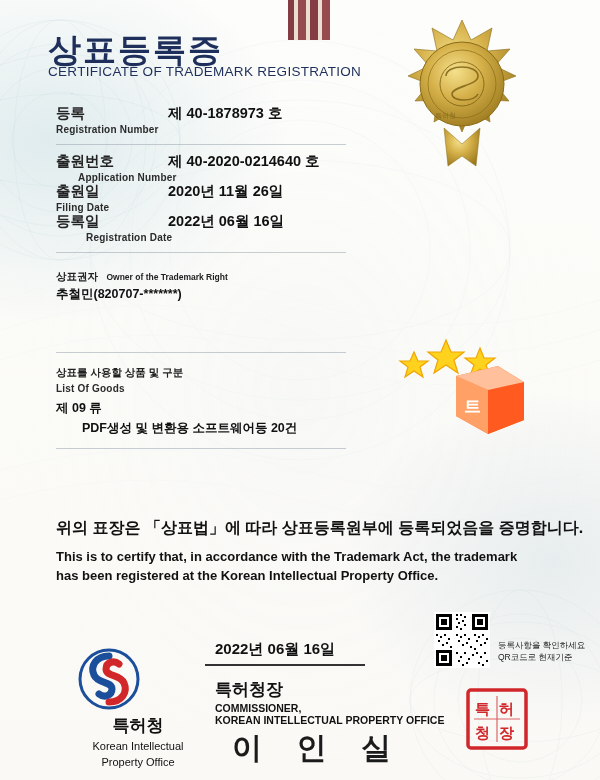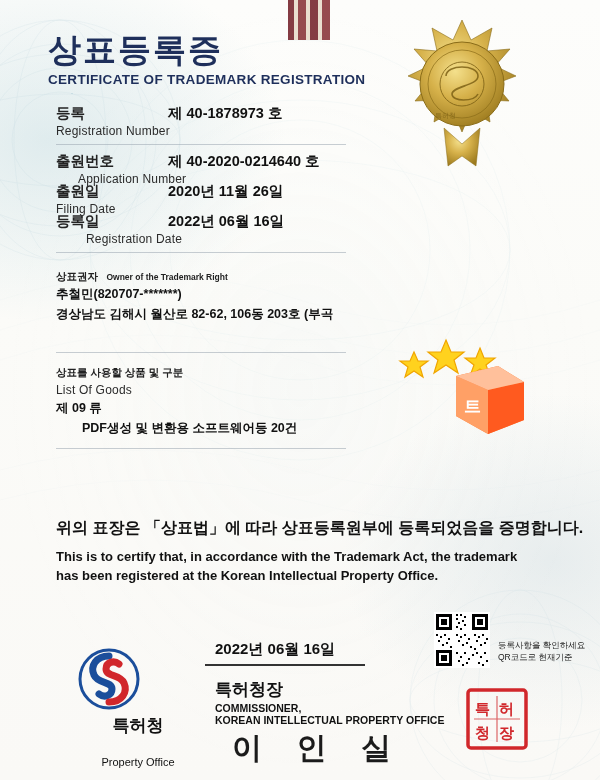--- a/index.html
+++ b/index.html
@@ -30,26 +30,26 @@
 
   
   .seal{position:absolute;left:392px;top:18px;width:140px;height:150px;}
 
   .title-ko{
     position:absolute;left:48px;top:28px;
     font-size:33px;font-weight:bold;color:#1e2f5b;letter-spacing:2px;
     font-family:"DejaVu Sans","Liberation Sans",sans-serif;
   }
   .title-en{
-    position:absolute;left:48px;top:72px;
-    font-size:13.5px;font-weight:bold;color:#1e2f5b;letter-spacing:.3px;
+    position:absolute;left:48px;top:64px;
+    font-size:13.5px;font-weight:normal;color:#1e2f5b;letter-spacing:.3px;
   }
 
   .lbl-ko{font-size:14.5px;font-weight:bold;color:#232323;}
-  .lbl-en{font-size:12px;font-weight:normal;color:#2b2b2b;letter-spacing:.2px;}
+  .lbl-en{font-size:10px;font-weight:bold;color:#2b2b2b;letter-spacing:.2px;}
   .val{font-size:14.5px;font-weight:bold;color:#111;}
   .val-sm{font-size:12.5px;font-weight:bold;color:#111;}
 
   .row{position:absolute;}
   .field-label{position:absolute;}
 
   .hr{position:absolute;height:1px;background:#9aa6b0;opacity:.55;}
 
   .stmt-ko{position:absolute;left:56px;top:518px;font-size:16px;font-weight:bold;color:#111;}
   .stmt-en1{position:absolute;left:56px;top:549px;font-size:13px;font-weight:bold;color:#111;}
@@ -188,21 +188,20 @@
   <div class="field-label lbl-en" style="left:56px;top:232px;padding-left:30px;">Registration Date</div>
   <div class="row val" style="left:168px;top:212px;">2022년 06월 16일</div>
 
   <div class="hr" style="left:56px;top:252px;width:290px;"></div>
 
   <div class="row" style="left:56px;top:266px;">
     <span style="font-size:10.5px;font-weight:bold;color:#222;">상표권자</span>
     <span style="font-size:8.5px;font-weight:bold;color:#222;margin-left:4px;">Owner of the Trademark Right</span>
   </div>
   <div class="row val-sm" style="left:56px;top:286px;">추철민(820707-*******)</div>
-  <div class="row val-sm" style="left:56px;top:306px;">경상남도 김해시 월산로 82-62, 106동 203호 (부곡</div>
 
   <div class="hr" style="left:56px;top:352px;width:290px;"></div>
 
   <div class="row" style="left:56px;top:366px;font-size:10.5px;font-weight:bold;color:#222;">상표를 사용할 상품 및 구분</div>
   <div class="row lbl-en" style="left:56px;top:383px;">List Of Goods</div>
   <div class="row val-sm" style="left:56px;top:400px;">제 09 류</div>
   <div class="row val-sm" style="left:56px;top:420px;padding-left:26px;">PDF생성 및 변환용 소프트웨어등 20건</div>
 
   <div class="hr" style="left:56px;top:448px;width:290px;"></div>
 
@@ -304,20 +303,21 @@
   <div class="signature">이 인 실</div>
 
   <div class="logo-mark">
     <svg width="62" height="62" viewBox="0 0 62 62" xmlns="http://www.w3.org/2000/svg">
       <circle cx="31" cy="31" r="29" fill="none" stroke="#1b4e9b" stroke-width="3"></circle>
       <path d="M31 8 C18 8 12 18 16 27 C20 36 34 33 34 41 C34 48 26 50 21 46" fill="none" stroke="#1b4e9b" stroke-width="7" stroke-linecap="round"></path>
       <path d="M31 54 C44 54 50 44 46 35 C42 26 28 29 28 21 C28 14 36 12 41 16" fill="none" stroke="#d1272b" stroke-width="7" stroke-linecap="round"></path>
     </svg>
   </div>
   <div class="kipo-ko">특허청</div>
+  <div class="kipo-en1">Korean Intellectual</div>
   <div class="kipo-en2">Property Office</div>
 
   <div class="stamp">
     <svg width="62" height="62" viewBox="0 0 62 62" xmlns="http://www.w3.org/2000/svg">
       <rect x="2" y="2" width="58" height="58" rx="3" fill="none" stroke="#d1272b" stroke-width="3.5"></rect>
       <g fill="#d1272b" font-family="DejaVu Sans, sans-serif" font-size="15" font-weight="bold">
         <text x="9" y="26">특</text>
           <text x="33" y="26">허</text>
         <text x="9" y="50">청</text>
           <text x="33" y="50">장</text>

